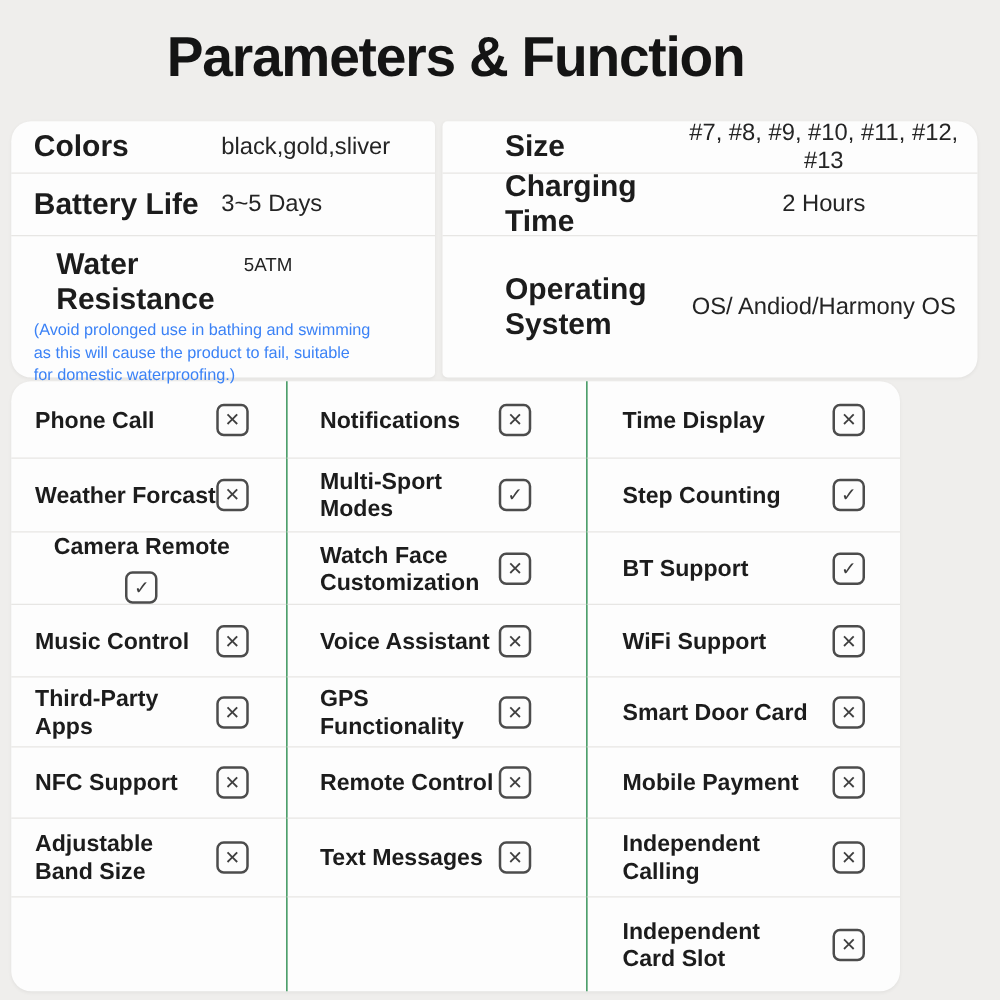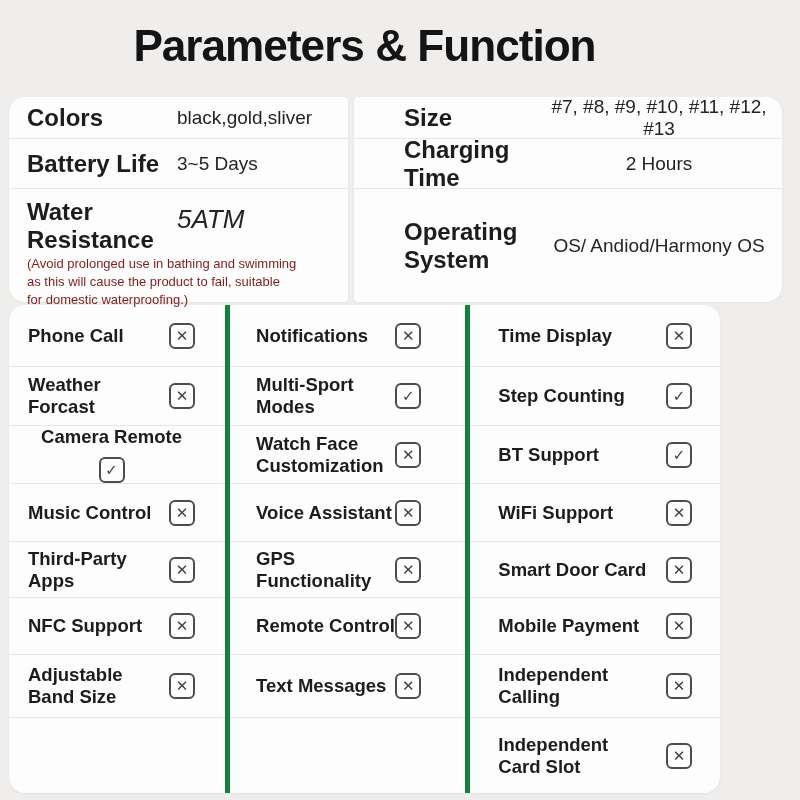--- a/index.html
+++ b/index.html
@@ -71,45 +71,46 @@
   .spec-card.right .spec-value{flex:1;text-align:center;}
 
   
   .spec-row.with-note{
     display:block;
     padding-top:9px;
   }
   .spec-row.with-note .top{
     display:flex;
     align-items:flex-start;
-  }
-  .spec-value.big{font-size:26px;flex:none;padding-top:6px;font-style:italic;}
+    margin-left:18px;
+  }
+  .spec-value.big{font-size:15px;flex:none;padding-top:6px;}
   .spec-note{
     font-size:13px;
     line-height:1.38;
-    color:#7f1d1d;
+    color:#3b82f6;
     white-space:pre-line;
     padding-top:2px;
     width:320px;
   }
 
   
   .features-card{
     margin:3px 9px 0 9px;
     height:488px;
     border-radius:16px;
     display:flex;
     box-sizing:border-box;
   }
   .feature-col{
     display:flex;
     flex-direction:column;
     box-sizing:border-box;
   }
-  .feature-col{border-right:5px solid #15803d;}
+  .feature-col{border-right:1px solid #15803d;}
   .feature-col:last-child{border-right:none;}
   .feature-col.c1{width:243px;}
   .feature-col.c2{width:264px;}
   .feature-col.c3{width:275px;}
 
   .feature-cell{
     display:flex;
     align-items:center;
     justify-content:space-between;
     box-sizing:border-box;

